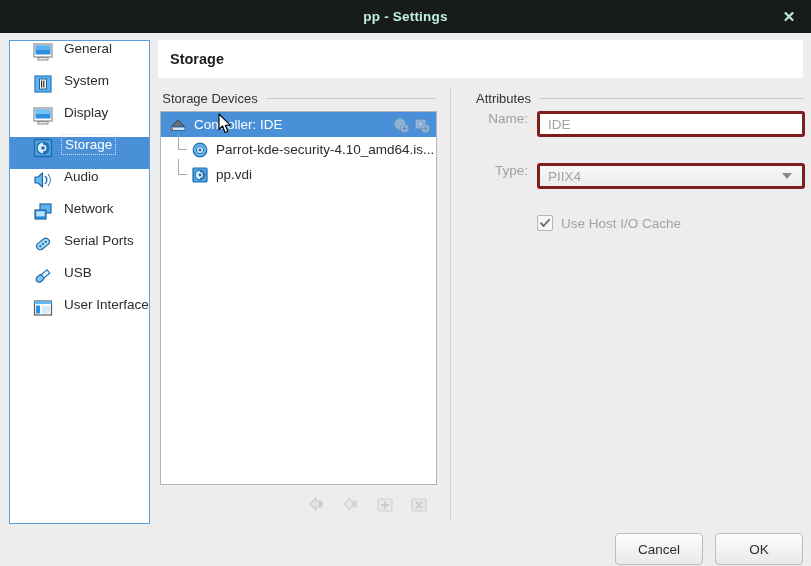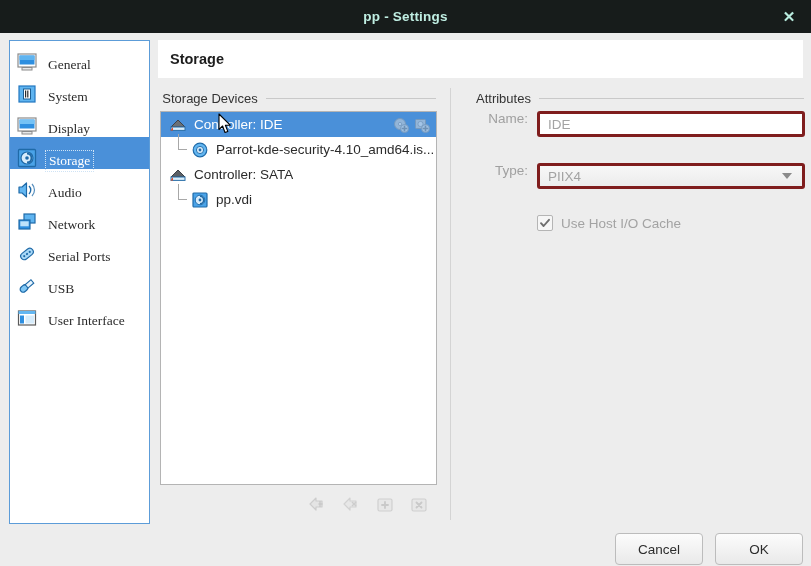--- a/index.html
+++ b/index.html
@@ -61,25 +61,24 @@
     left: 9px; top: 7px;
     width: 141px; height: 484px;
     background: #ffffff;
     border: 1px solid #5c9cd8;
     box-sizing: border-box;
     overflow: hidden;
   }
   .side-item {
     height: 32px;
     display: flex;
-    align-items: flex-end;
-    padding-left: 6px;
+    align-items: flex-start;
+    padding-left: 22px;
     cursor: pointer;
     box-sizing: border-box;
-    font-family: Liberation Serif, serif;
   }
   .side-item .side-label {
     margin-left: 10px;
     font-size: 13.5px;
     color: #2b2b2b;
     white-space: nowrap;
   }
   .side-item.selected {
     background: #4a90d9;
   }
@@ -505,30 +504,20 @@
         <span class="tree-icon">
           <svg width="18" height="18" viewBox="0 0 18 18">
             <circle cx="9" cy="9" r="6.8" fill="#63b7f2" stroke="#1f6aa8" stroke-width="1.2"></circle>
             <circle cx="9" cy="9" r="3.6" fill="#d8ecfb" stroke="#1f6aa8" stroke-width=".9"></circle>
             <circle cx="9" cy="9" r="1.4" fill="#1f6aa8"></circle>
           </svg>
         </span>
         <span class="t-label">Parrot-kde-security-4.10_amd64.is...</span>
       </div>
 
-      <div class="tree-row indent-0">
-        <span class="tree-icon">
-          <svg width="18" height="18" viewBox="0 0 18 18">
-            <path d="M2 11 L9 4 L16 11 Z" fill="#5b6066" stroke="#3d4247" stroke-width="1"></path>
-            <rect x="2" y="11" width="14" height="3.4" fill="#d9eefb" stroke="#2a6ea8" stroke-width="1"></rect>
-            <path d="M1.5 14.4 L4 11 L4 14.4 Z" fill="#e04b28"></path>
-          </svg>
-        </span>
-        <span class="t-label">Controller: SATA</span>
-      </div>
 
       <div class="tree-row indent-1">
         <span class="elbow"></span>
         <span class="tree-icon">
           <svg width="18" height="18" viewBox="0 0 18 18">
             <rect x="2" y="2" width="14" height="14" rx="1" fill="#4aa3e8" stroke="#1f6aa8" stroke-width="1.2"></rect>
             <circle cx="9" cy="9" r="4.8" fill="#d8ecfb" stroke="#1f6aa8" stroke-width="1"></circle>
             <path d="M9 5.3 A3.7 3.7 0 0 1 9 12.7" fill="none" stroke="#1f6aa8" stroke-width="1.6"></path>
             <circle cx="9" cy="9" r="1.4" fill="#1f6aa8"></circle>
           </svg>

